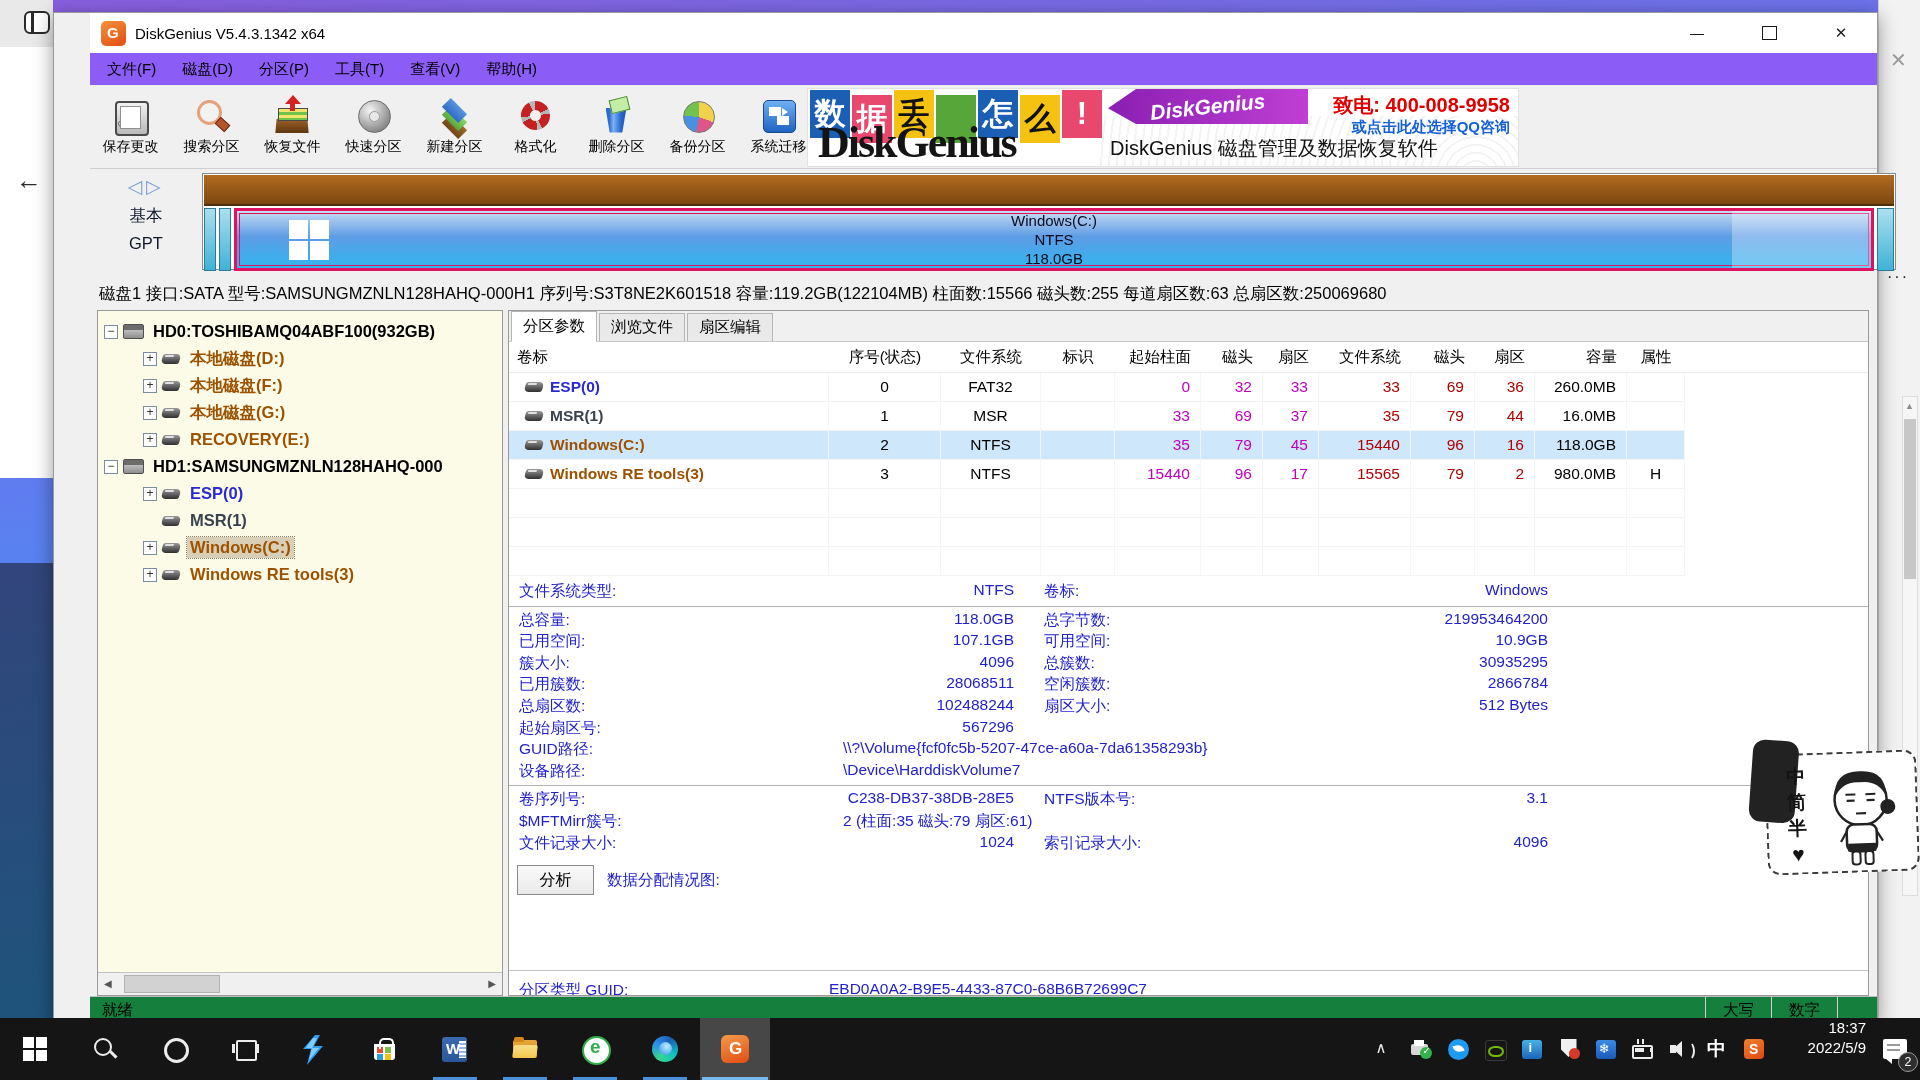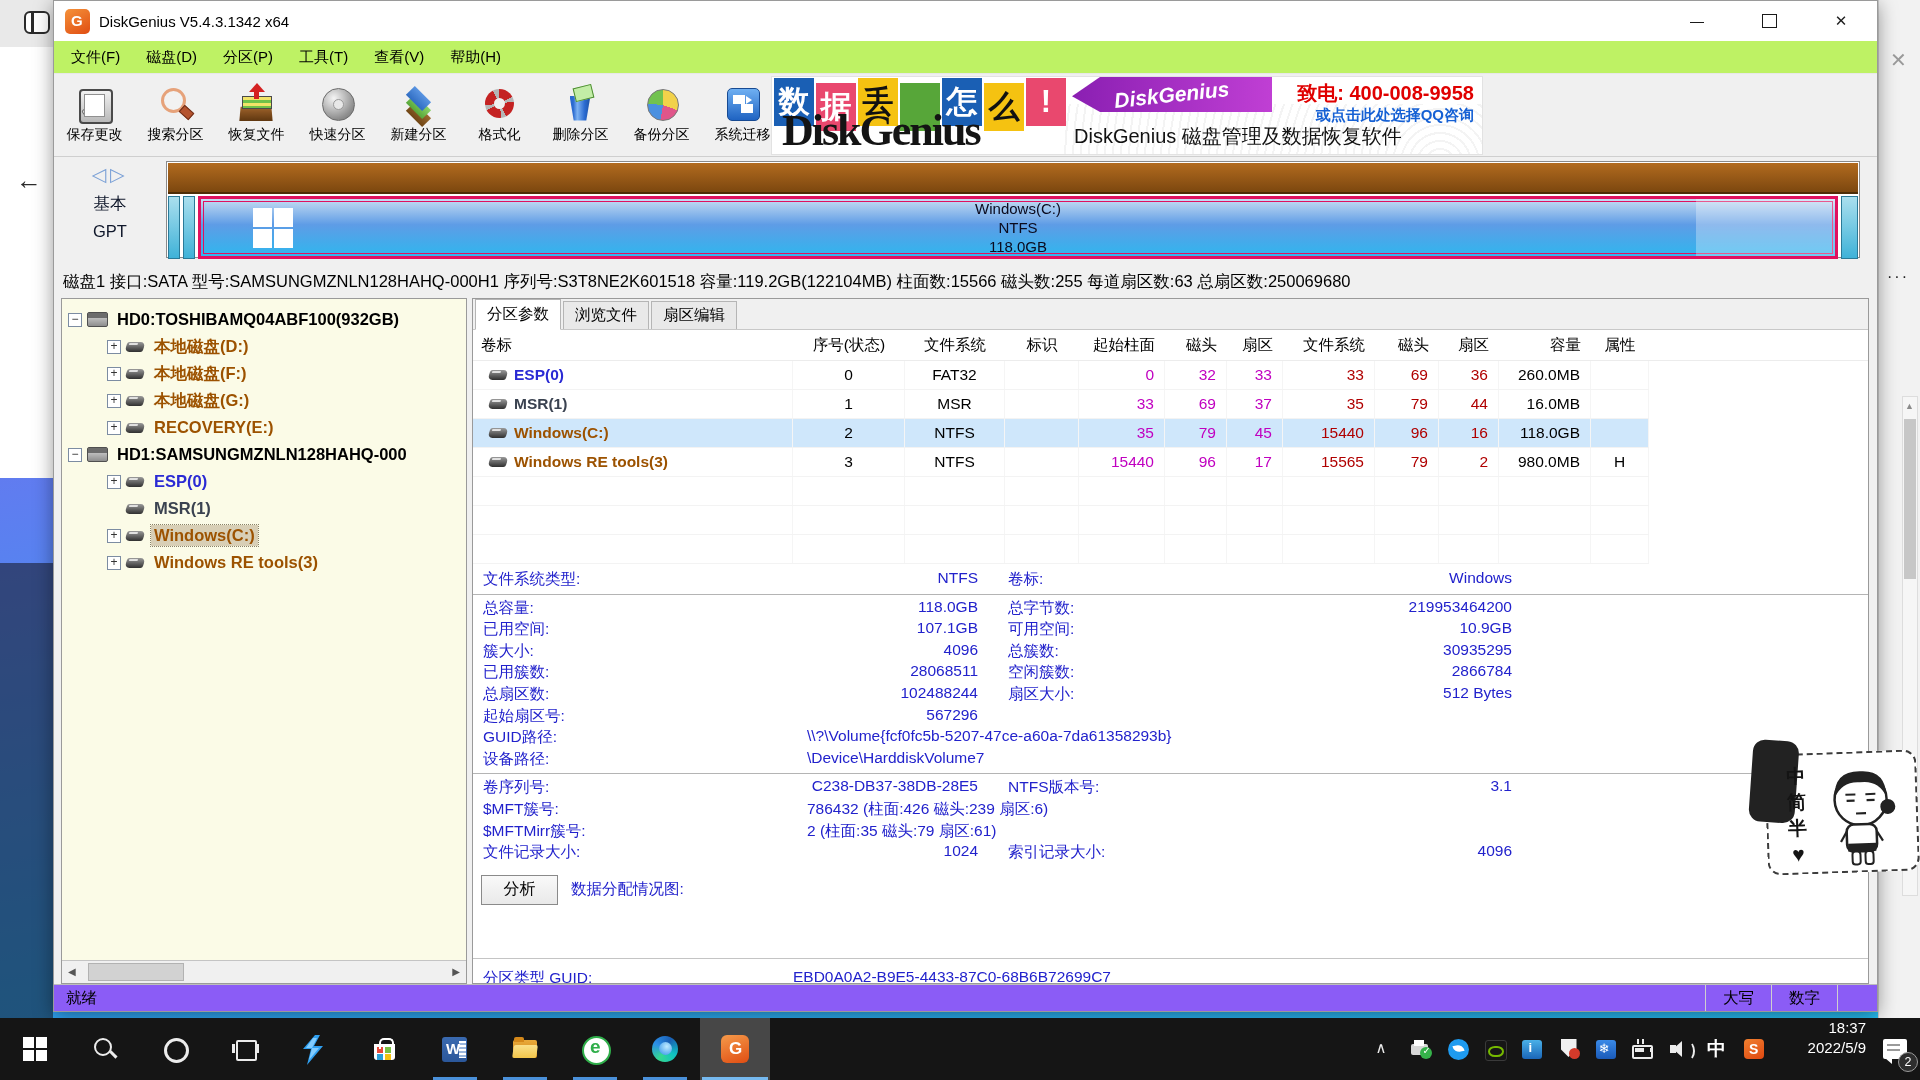--- a/index.html
+++ b/index.html
@@ -16,33 +16,33 @@
   .bg-back::before { content:"←"; position:absolute; left:16px; top:165px; font-size:26px; color:#2b2b2b; }
   .bg-left-dark { position:absolute; left:0; top:563px; width:53px; height:455px; background:rgba(20,20,30,0.55); }
   .bg-right { position:absolute; right:0; top:0; width:42px; height:1018px; background:#f2f2f2; border-left:1px solid #cfcfcf; }
   .bg-right .bg-x { position:absolute; left:11px; top:48px; font-size:20px; color:#9a9a9a; }
   .bg-right .bg-dots { position:absolute; left:8px; top:268px; font-size:16px; color:#222; letter-spacing:2px; }
   .bg-right .bg-scroll { position:absolute; right:2px; top:396px; width:16px; height:500px; background:#f6f6f6; border:1px solid #ddd; }
   .bg-right .bg-scroll::before { content:"▲"; position:absolute; left:2px; top:4px; font-size:9px; color:#8a8a8a; }
   .bg-right .bg-thumb { position:absolute; left:1px; top:22px; width:12px; height:160px; background:#c7c7c7; }
 
   
-  .dg-window { position:absolute; left:53px; top:0; width:1825px; height:1012px; background:#f0f0f0;
-               border:1px solid #9a9a9a; box-shadow:0 4px 18px rgba(0,0,0,.4); display:flex; flex-direction:column; }
+  .dg-window { position:absolute; left:53px; top:12px; width:1825px; height:1012px; background:#f0f0f0;
+               border:1px solid #9a9a9a; box-shadow:0 4px 18px rgba(0,0,0,.4); display:flex; flex-direction:column;padding-left:36px; }
   .titlebar { height:40px; background:#fff; display:flex; align-items:center; flex:none; }
   .app-logo { width:25px; height:25px; margin-left:11px; border-radius:5px; background:linear-gradient(150deg,#f5923a,#e04d12); position:relative; flex:none; }
   .app-logo::before { content:"G"; position:absolute; left:6px; top:3px; color:#fff; font-weight:bold; font-size:15px; }
   .title-text { margin-left:9px; font-size:15px; }
   .win-controls { margin-left:auto; display:flex; height:100%; }
   .wc { width:72px; display:flex; align-items:center; justify-content:center; color:#1a1a1a; font-size:17px; }
   .wc-min::before { content:"—"; font-size:14px; }
   .wc-max::before { content:""; width:13px; height:12px; border:1.6px solid #1a1a1a; }
   .wc-close::before { content:"✕"; font-size:15px; }
 
-  .menubar { height:33px; background:#bef264; display:flex; align-items:center; padding-left:4px; flex:none; border-bottom:1px solid #e8e8e8; }
+  .menubar { height:33px; background:#8b5cf6; display:flex; align-items:center; padding-left:4px; flex:none; border-bottom:1px solid #e8e8e8; }
   .menu-item { padding:0 13px; font-size:15px; }
 
   
   .toolbar { position:relative; height:83px; background:#f0f0f0; flex:none; border-bottom:1px solid #cfcfcf; }
   .toolbar-buttons { display:flex; height:100%; align-items:center; }
   .tb-btn { width:81px; height:78px; display:flex; flex-direction:column; align-items:center; justify-content:center; gap:3px; }
   .tb-label { font-size:14px; white-space:nowrap; }
   .tbi { position:relative; width:38px; height:36px; display:inline-block; flex:none; }
   .tbi i { display:none; position:absolute; }
   .tbi::before,.tbi::after { content:""; position:absolute; }
@@ -153,21 +153,21 @@
   .dv2 { position:absolute; left:690px; width:349px; text-align:right; }
   .dsep { height:1px; background:#b4b4b4; margin:3px 0; }
   .analyze-row { display:flex; align-items:center; gap:13px; margin:11px 0 0 8px; }
   .analyze-btn { width:77px; height:30px; background:linear-gradient(#f9f9f9,#e9e9e9); border:1px solid #8a8a8a; font-size:16px; color:#000;
       display:flex; align-items:center; justify-content:center; }
   .alloc-label { color:#2222cc; font-size:15.5px; }
   .bottom-sep { position:absolute; left:0; right:0; bottom:24px; height:1px; background:#c4c4c4; }
   .bottom-row { position:absolute; left:10px; bottom:-6px; font-size:15.5px; color:#2222cc; white-space:nowrap; }
   .bottom-row .btm-val { position:absolute; left:310px; }
 
-  .statusbar { height:27px; background:#8b5cf6; border-top:1px solid #bdbdbd; display:flex; align-items:center; flex:none; font-size:15.5px; }
+  .statusbar { height:27px; background:#15803d; border-top:1px solid #bdbdbd; display:flex; align-items:center; flex:none; font-size:15.5px; }
   .sb-ready { padding-left:12px; }
   .sb-right { margin-left:auto; display:flex; height:100%; }
   .sb-cell { width:66px; border-left:1px solid #cfcfcf; display:flex; align-items:center; justify-content:center; }
   .sb-pad { width:40px; border-left:1px solid #cfcfcf; }
 
   
   .taskbar { position:absolute; left:0; bottom:0; width:1920px; height:62px; background:#151515; display:flex; align-items:stretch; z-index:40; }
   .tk-slot { width:70px; position:relative; display:flex; align-items:center; justify-content:center; flex:none; }
   .tk-slot.active { background:#474747; }
   .run-ind { position:absolute; left:13px; right:13px; bottom:0; height:3px; background:#4a90d9; }
@@ -627,24 +627,20 @@
             <span class="dvw">\Device\HarddiskVolume7</span>
           </div>
           <div class="dsep"></div>
           <div class="detail-row">
             <span class="dl1">卷序列号:</span>
             <span class="dv1">C238-DB37-38DB-28E5</span>
             <span class="dl2">NTFS版本号:</span>
             <span class="dv2">3.1</span>
           </div>
           <div class="detail-row">
-            <span class="dl1">$MFT簇号:</span>
-            <span class="dvw">786432 (柱面:426 磁头:239 扇区:6)</span>
-          </div>
-          <div class="detail-row">
             <span class="dl1">$MFTMirr簇号:</span>
             <span class="dvw">2 (柱面:35 磁头:79 扇区:61)</span>
           </div>
           <div class="detail-row">
             <span class="dl1">文件记录大小:</span>
             <span class="dv1">1024</span>
             <span class="dl2">索引记录大小:</span>
             <span class="dv2">4096</span>
           </div>
         </div>

